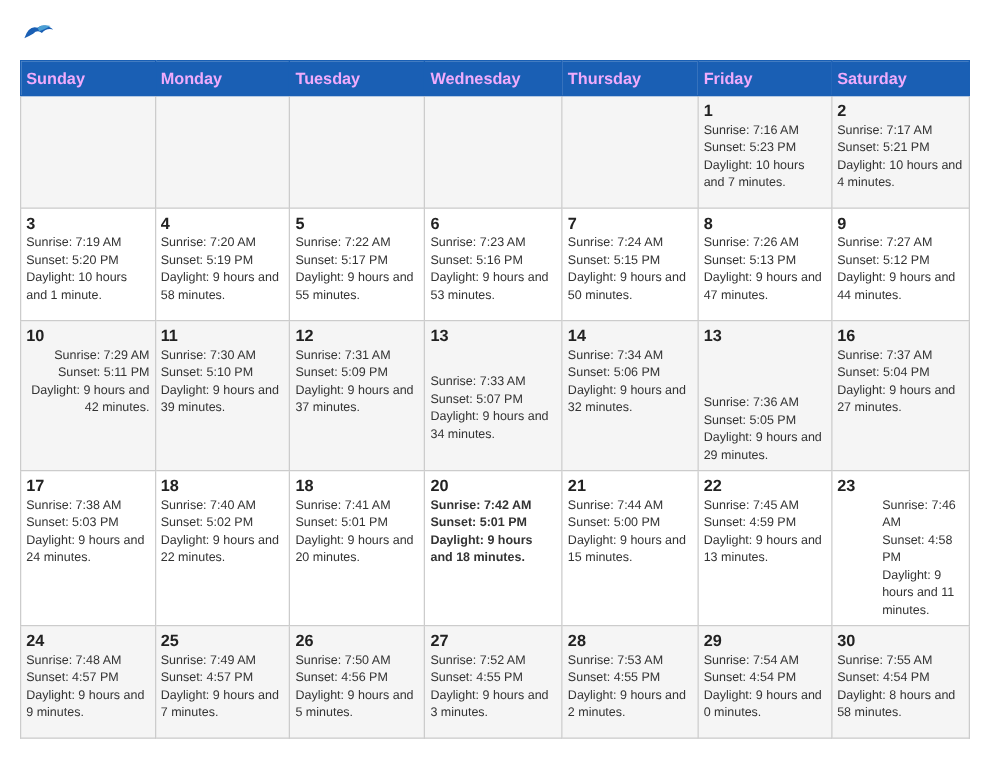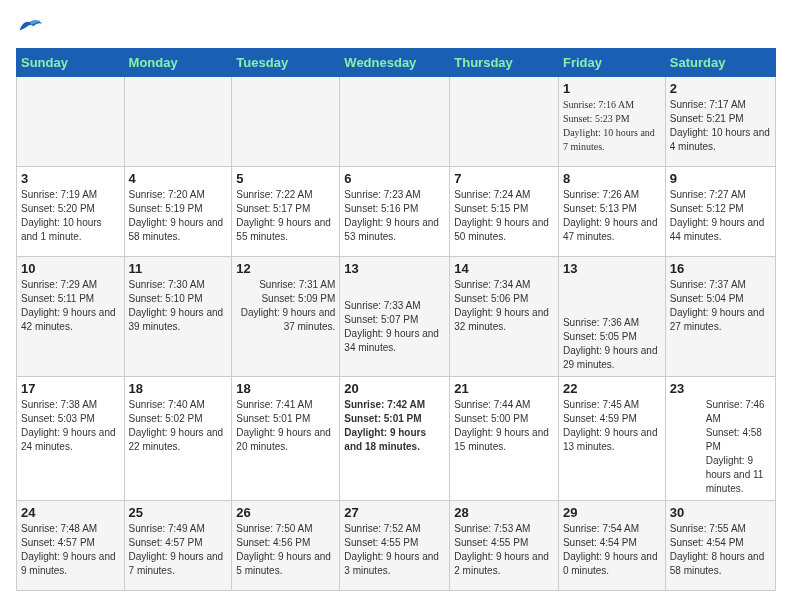--- a/index.html
+++ b/index.html
@@ -30,21 +30,21 @@
     .title-area { text-align: right; }
     .main-title { font-size: 32px; font-weight: bold; color: #333; }
     .subtitle { font-size: 14px; color: #555; }
     table {
       width: 100%;
       border-collapse: collapse;
       font-size: 11px;
     }
     thead tr th {
       background-color: #1a5fb4;
-      color: #86efac;
+      color: #f0abfc;
       padding: 6px 4px;
       text-align: left;
       font-size: 13px;
       font-weight: bold;
       border: 1px solid #1a5fb4;
     }
     tbody tr td {
       border: 1px solid #ccc;
       vertical-align: top;
       padding: 4px;
@@ -109,21 +109,21 @@
   </thead>
   <tbody id="calendar-body">
   <tr>
         <td class="empty-cell"></td>
         <td class="empty-cell"></td>
         <td class="empty-cell"></td>
         <td class="empty-cell"></td>
         <td class="empty-cell"></td>
         <td>
           <div class="day-number">1</div>
-          <div class="day-info" style="white-space: pre-line; font-family: Liberation Serif, serif;">Sunrise: 7:16 AM
+          <div class="day-info" style="white-space: pre-line;">Sunrise: 7:16 AM
 Sunset: 5:23 PM
 Daylight: 10 hours and 7 minutes.</div>
         </td>
         <td>
           <div class="day-number">2</div>
           <div class="day-info" style="white-space: pre-line;">Sunrise: 7:17 AM
 Sunset: 5:21 PM
 Daylight: 10 hours and 4 minutes.</div>
         </td>
       </tr>
@@ -167,33 +167,33 @@
         <td>
           <div class="day-number">9</div>
           <div class="day-info" style="white-space: pre-line;">Sunrise: 7:27 AM
 Sunset: 5:12 PM
 Daylight: 9 hours and 44 minutes.</div>
         </td>
       </tr>
       <tr>
         <td>
           <div class="day-number">10</div>
-          <div class="day-info" style="white-space: pre-line;">Sunrise: 7:29 AM
+          <div class="day-info" style="white-space: pre-line; text-align: right;">Sunrise: 7:29 AM
 Sunset: 5:11 PM
 Daylight: 9 hours and 42 minutes.</div>
         </td>
         <td>
           <div class="day-number">11</div>
           <div class="day-info" style="white-space: pre-line;">Sunrise: 7:30 AM
 Sunset: 5:10 PM
 Daylight: 9 hours and 39 minutes.</div>
         </td>
         <td>
           <div class="day-number">12</div>
-          <div class="day-info" style="white-space: pre-line; text-align: right;">Sunrise: 7:31 AM
+          <div class="day-info" style="white-space: pre-line;">Sunrise: 7:31 AM
 Sunset: 5:09 PM
 Daylight: 9 hours and 37 minutes.</div>
         </td>
         <td>
           <div class="day-number">13</div>
           <div class="day-info" style="white-space: pre-line; margin-top: 23px;">Sunrise: 7:33 AM
 Sunset: 5:07 PM
 Daylight: 9 hours and 34 minutes.</div>
         </td>
         <td>

